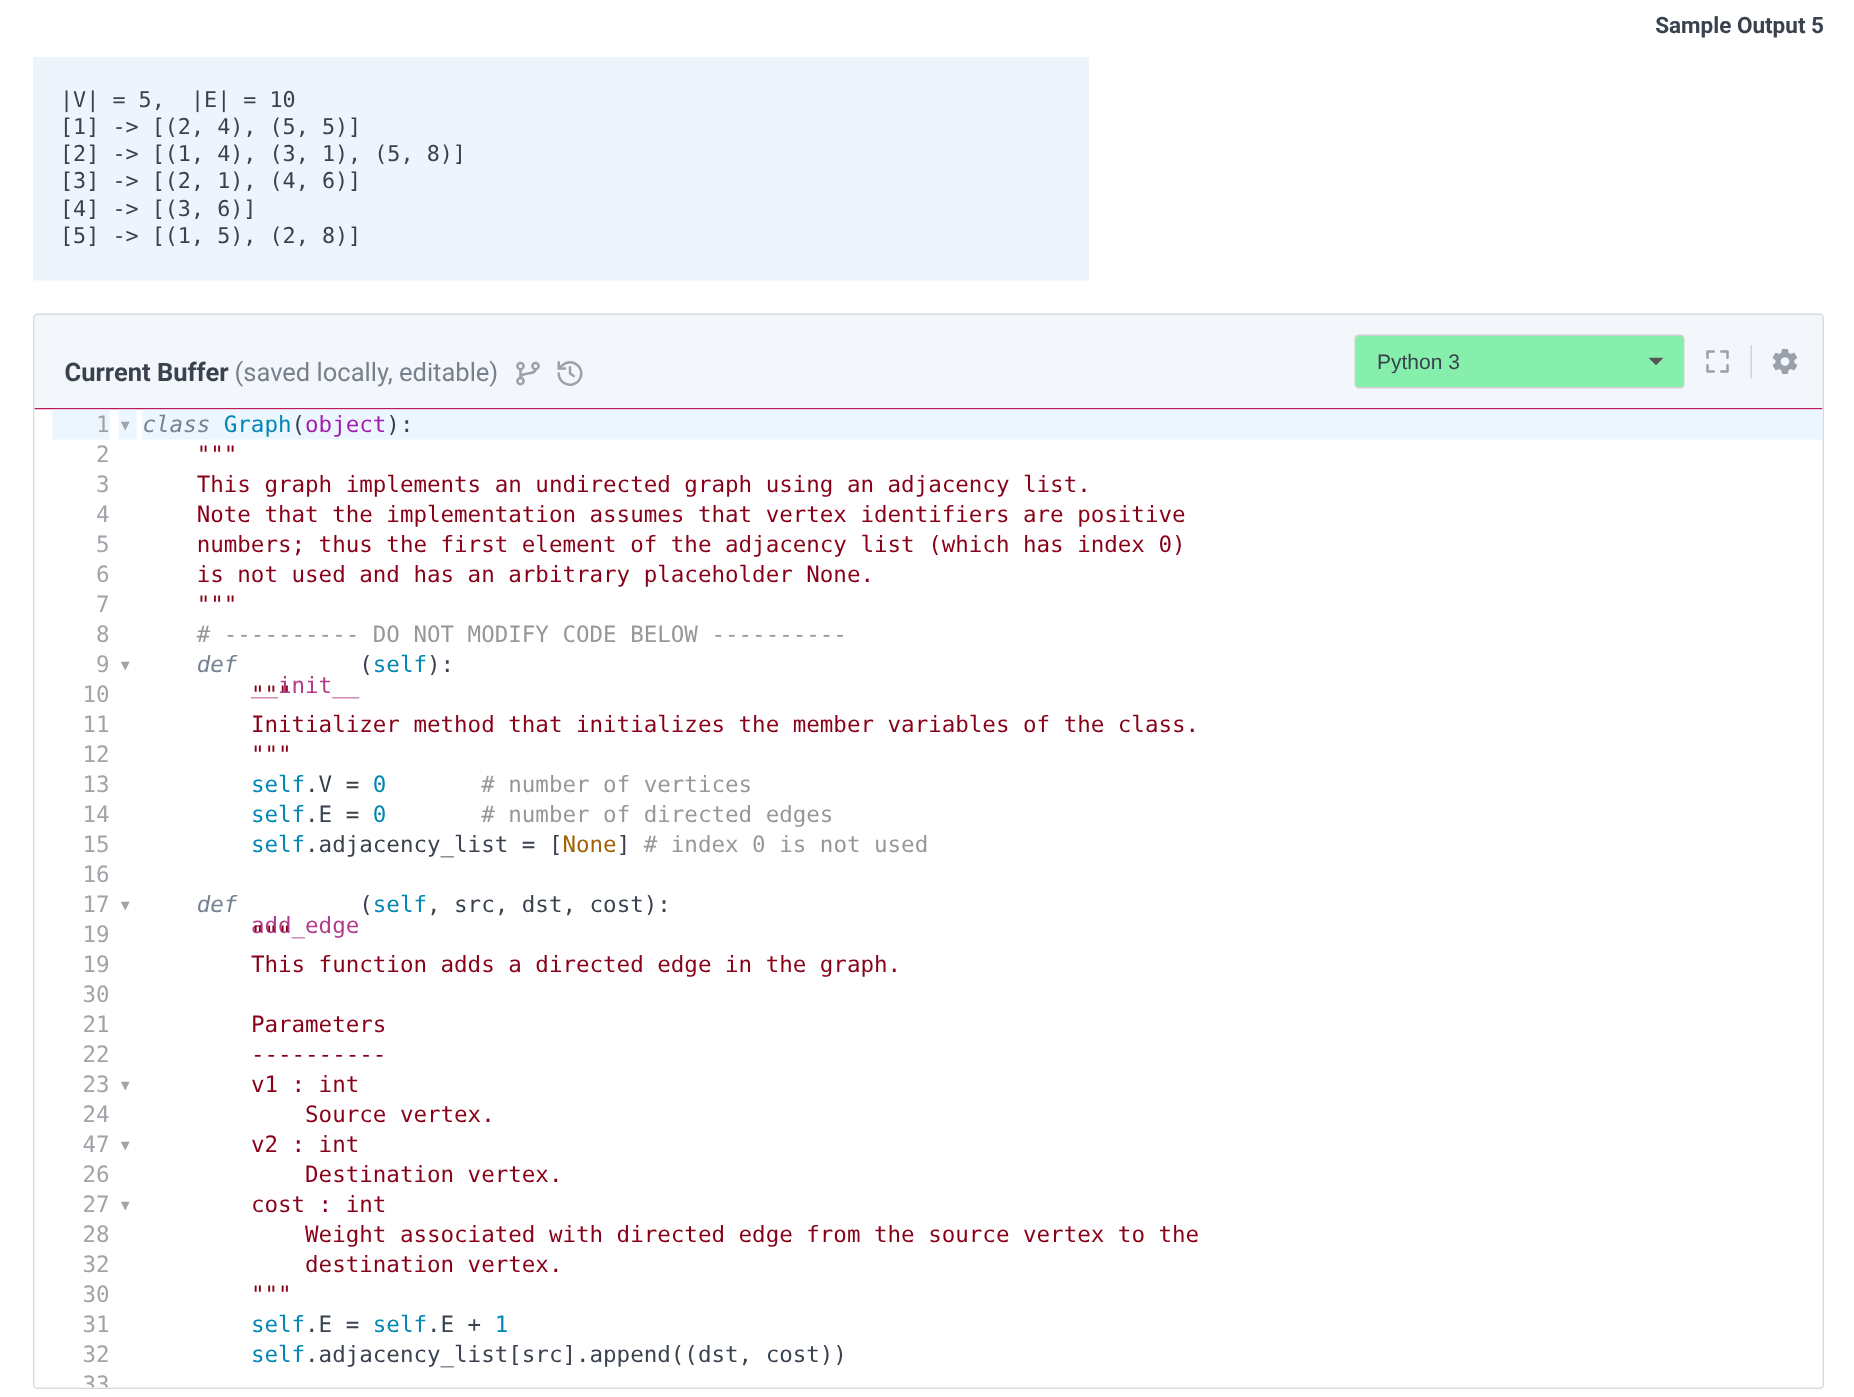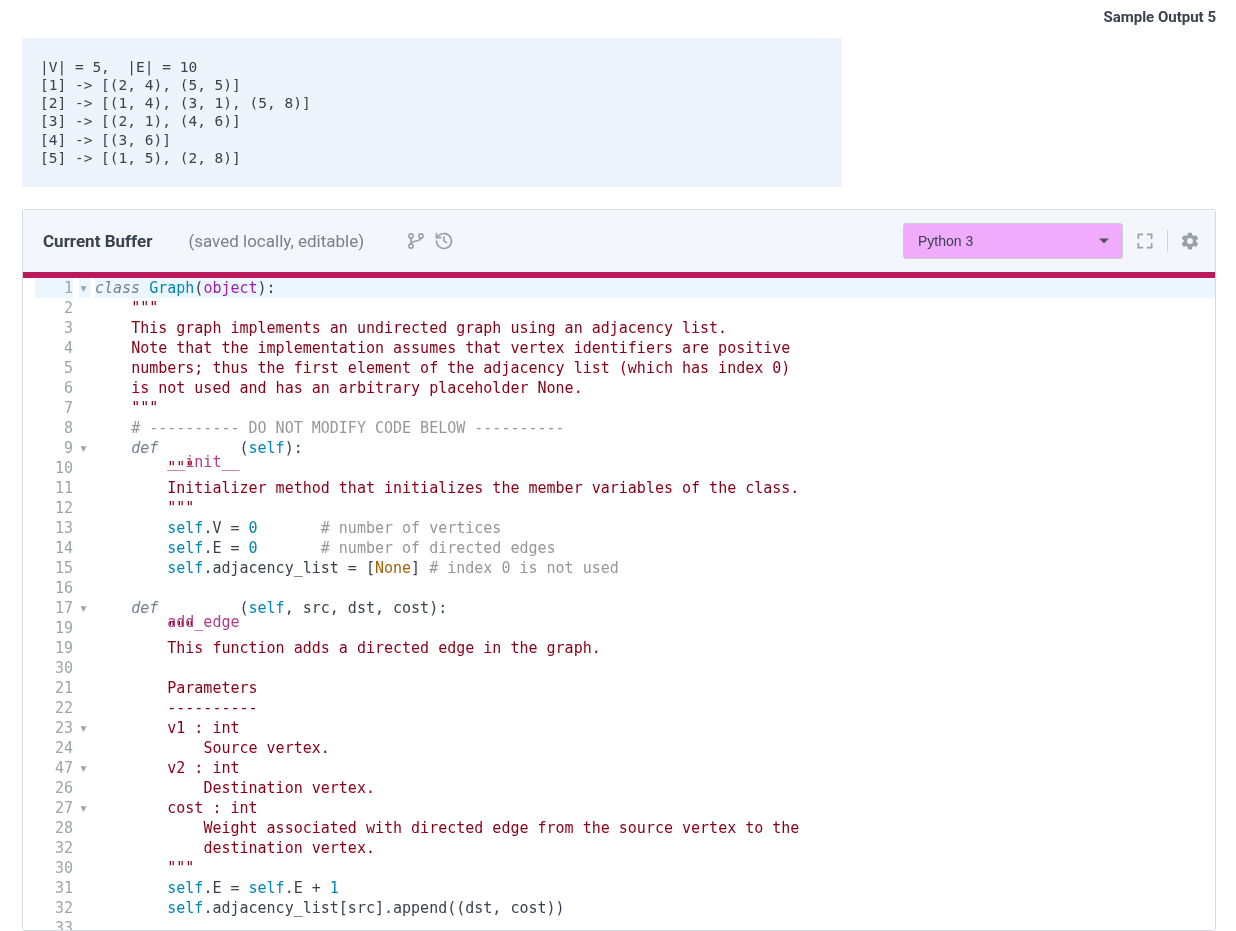--- a/index.html
+++ b/index.html
@@ -19,54 +19,53 @@
     text-align: right;
   }
   .sample-output {
     background: #eef4fb;
     padding: 20px 18px;
     font-family: "Consolas", "Menlo", "Monaco", monospace;
     font-size: 14.5px;
     line-height: 1.25;
     color: #39424e;
     white-space: pre;
-    width: 820px;
+    width: 704px;
     margin-left: 2px;
     margin-bottom: 22px;
   }
   .editor-panel {
     border: 1px solid #d6dadf;
     border-radius: 3px;
     overflow: hidden;
     margin-left: 2px;
   }
   .editor-header {
     background: #f3f7fb;
-    border-bottom: 6px solid #be185d;
+    border-bottom: 1px solid #be185d;
     padding: 13px 15px 13px 20px;
     display: flex;
-    align-items: center;
-    gap: 32px;
+    align-items: flex-end;
   }
   .buffer-title {
     font-size: 17px;
     font-weight: 700;
     color: #39424e;
   }
   .buffer-status {
     font-size: 17px;
     color: #77808c;
     margin-left: 4px;
   }
   .header-icons-left { display: flex; align-items: center; gap: 8px; margin-left: 10px; }
   .header-right { margin-left: auto; display: flex; align-items: center; gap: 12px; }
   .lang-select {
     -webkit-appearance: none;
     appearance: none;
-    background: #f0abfc;
+    background: #86efac;
     border: 1px solid #cfcfcf;
     border-radius: 3px;
     padding: 9px 40px 9px 14px;
     font-size: 14px;
     color: #39424e;
     width: 220px;
     cursor: pointer;
   }
   .select-wrap { position: relative; }
   .select-wrap::after {

